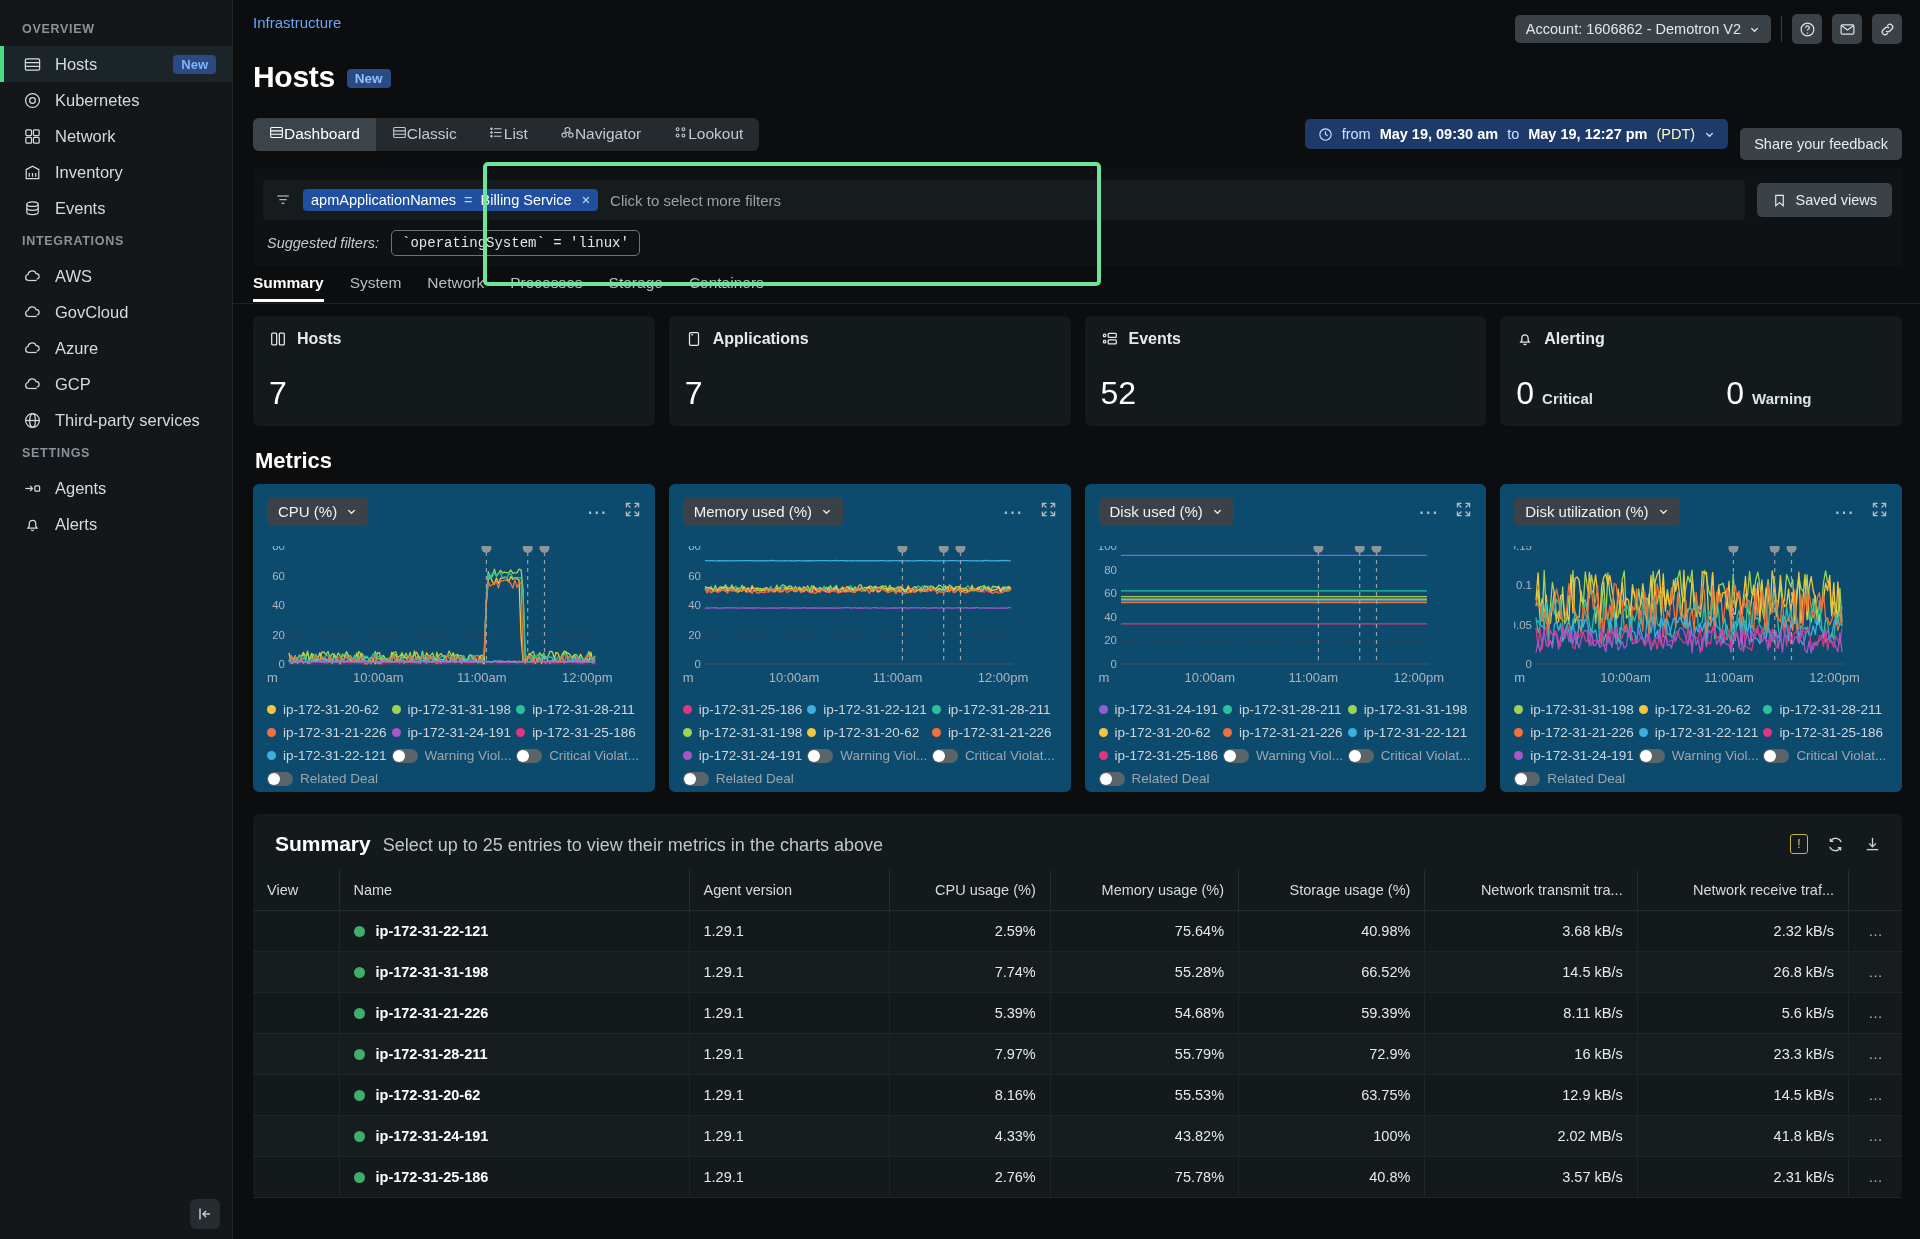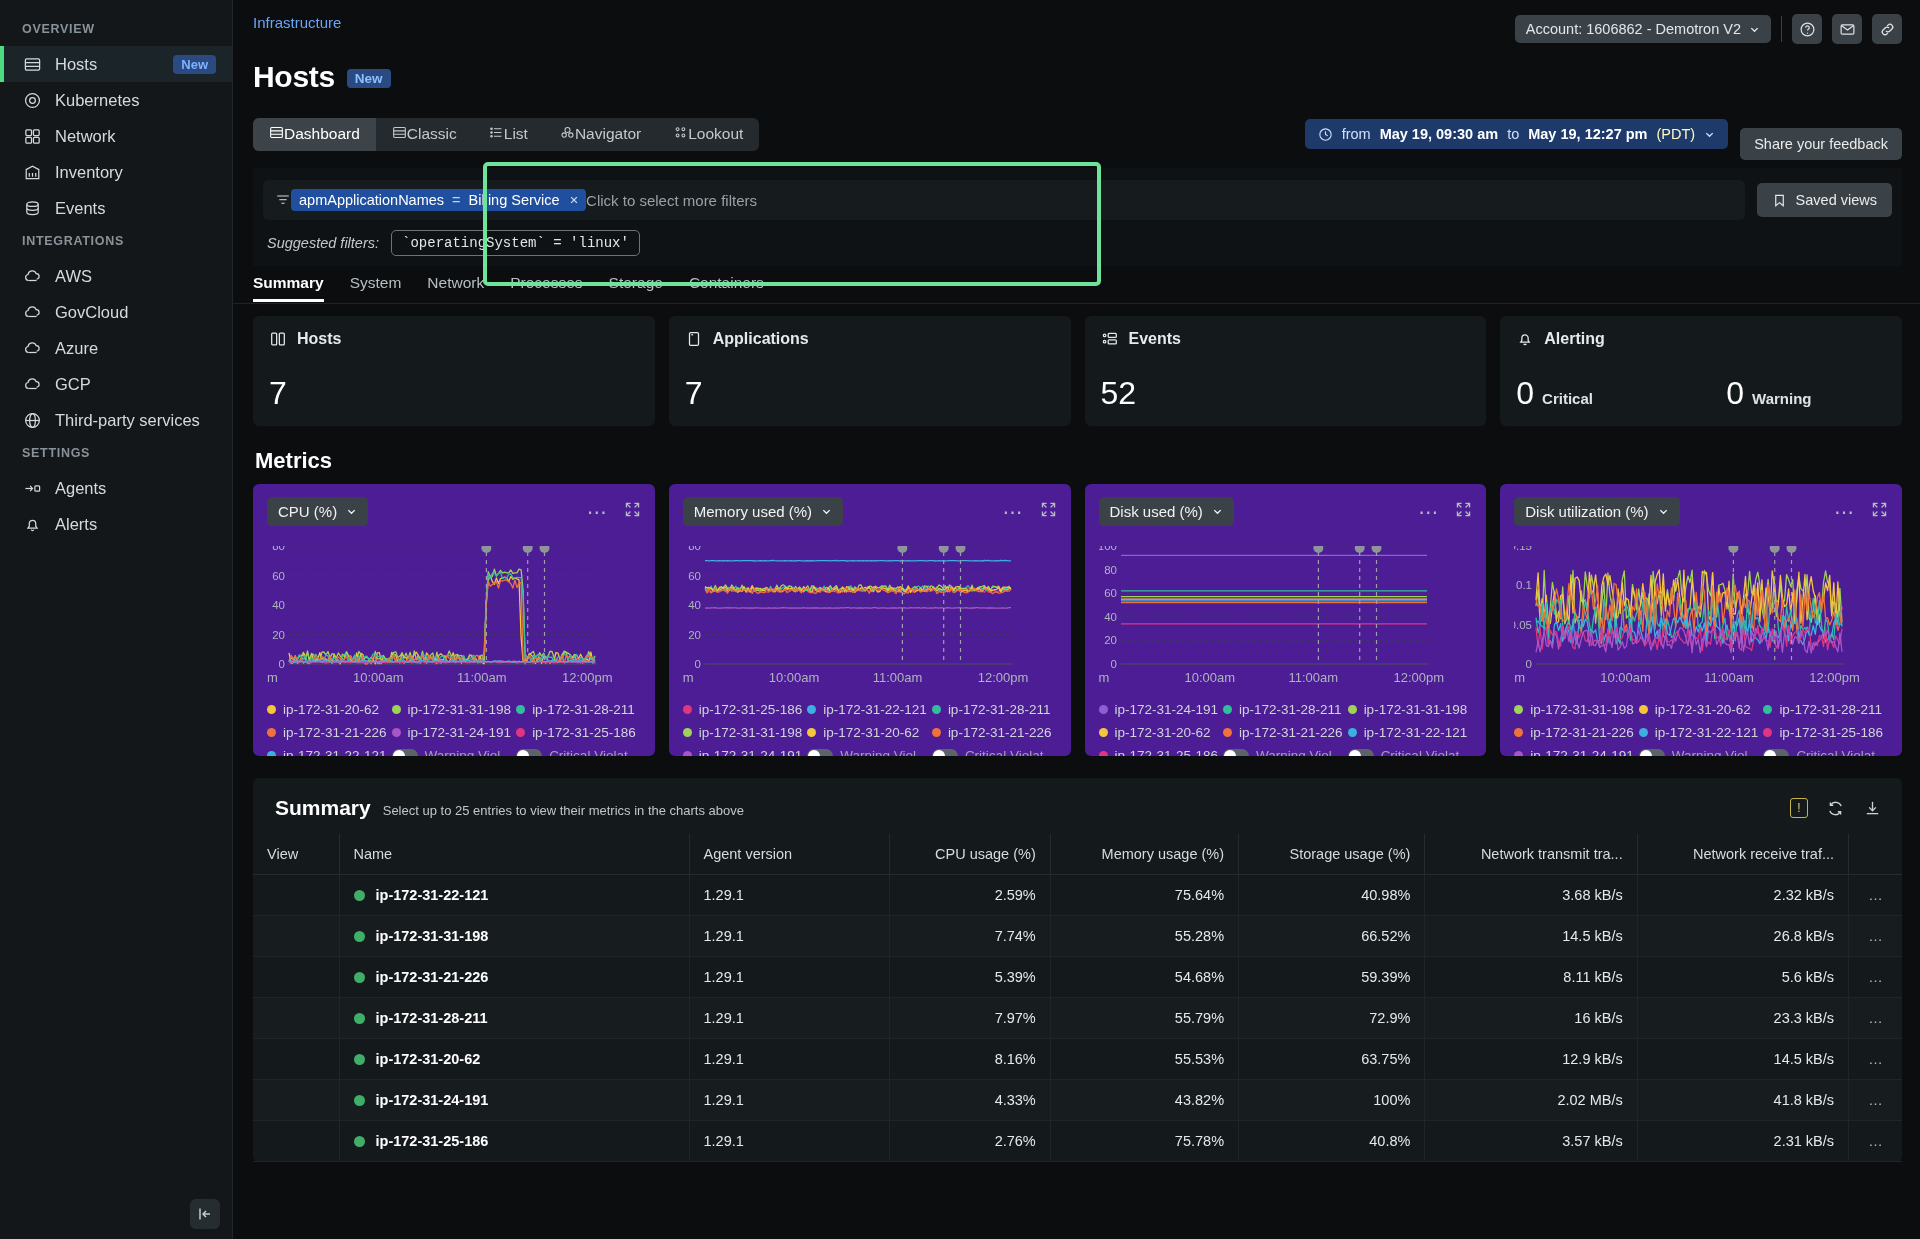--- a/index.html
+++ b/index.html
@@ -96,21 +96,21 @@
     position: absolute; left: 250px; top: -6px; width: 618px; height: 124px;
     border: 4px solid #6ee49a; border-radius: 5px; pointer-events: none; z-index: 5;
   }
   .filterpanel {
     margin: 0 18px 0 20px; background: #0e1214; padding: 12px 10px 10px 10px;
     display: flex; flex-direction: column; gap: 10px;
   }
   .filter-line { display: flex; align-items: center; gap: 12px; }
   .filterbar {
     flex: 1; background: #161b1e; border-radius: 5px; height: 40px;
-    display: flex; align-items: center; padding: 0 12px;
+    display: flex; align-items: center; gap: 12px; padding: 0 12px;
     cursor: text; max-width: 1490px;
   }
   .filter-funnel { color: #aeb5ba; display: flex; align-items: center; }
   .chip {
     background: #1f4f9e; border-radius: 4px; display: flex; align-items: center;
     gap: 8px; padding: 3px 8px; font-size: 14.5px; color: #ffffff; cursor: pointer;
   }
   .chip .op { color: #bcd3f2; }
   .chip .x { color: #cfe0f8; padding-left: 2px; cursor: pointer; }
   .filter-placeholder { color: #9aa2a8; font-size: 15px; }
@@ -147,21 +147,21 @@
   .kpi-alerts { display: flex; gap: 0; align-items: flex-end; }
   .kpi-alert { display: flex; align-items: baseline; gap: 8px; }
   .kpi-alert:first-child { width: 210px; }
   .kpi-alert .n { font-size: 32px; color: #ffffff; }
   .kpi-alert .l { font-size: 15px; color: #dfe3e5; font-weight: 700; }
 
   
   .metrics-title { font-size: 22px; font-weight: 700; color: #ffffff; padding: 22px 0 10px 22px; }
   .charts { display: flex; gap: 14px; padding: 0 18px 0 20px; }
   .chartcard {
-    flex: 1; background: #4c1d95; border-radius: 6px; height: 272px;
+    flex: 1; background: #0c4a6e; border-radius: 6px; height: 308px;
     padding: 13px 14px 0 14px; position: relative; overflow: hidden;
   }
   .chart-head { display: flex; align-items: center; justify-content: space-between; }
   .metric-select {
     background: #3b4247; color: #f0f2f3; font-size: 15px; border-radius: 5px;
     padding: 6px 11px; display: flex; align-items: center; gap: 9px; cursor: pointer;
   }
   .chart-actions { display: flex; align-items: center; gap: 16px; color: #b6bcc1; }
   .dots { font-size: 20px; line-height: 10px; cursor: pointer; letter-spacing: 1px; }
   .expand { cursor: pointer; }
@@ -180,21 +180,21 @@
     content: ""; position: absolute; left: 1px; top: 1px; width: 12px; height: 12px;
     border-radius: 50%; background: #ffffff;
   }
   .leg .tl { color: #9ea6ab; overflow: hidden; text-overflow: ellipsis; white-space: nowrap; }
 
   
   .summary-sec { margin: 22px 18px 0 20px; background: #14191c; border-radius: 6px; padding: 18px 0 0 0; }
   .sum-head { display: flex; align-items: center; justify-content: space-between; padding: 0 20px 14px 22px; }
   .sum-head-left { display: flex; align-items: baseline; gap: 12px; }
   .sum-title { font-size: 21px; font-weight: 700; color: #ffffff; }
-  .sum-sub { font-size: 13px; color: #c0c6cb; }
+  .sum-sub { font-size: 18px; color: #c0c6cb; }
   .sum-icons { display: flex; align-items: center; gap: 18px; color: #ccd2d6; }
   .warn-ico { border: 1px solid #c8b24a; color: #e0cd6a; border-radius: 3px; width: 18px; height: 20px; display: flex; align-items: center; justify-content: center; font-size: 12px; cursor: pointer; }
   table { width: 100%; border-collapse: collapse; font-size: 14.5px; }
   thead th {
     text-align: left; font-weight: 400; color: #d7dbde; padding: 12px 14px;
     border-bottom: 1px solid #252b2f; border-right: 1px solid #252b2f; white-space: nowrap;
   }
   thead th:first-child { border-left: none; }
   thead th.num { text-align: right; }
   thead th.last { border-right: none; }

